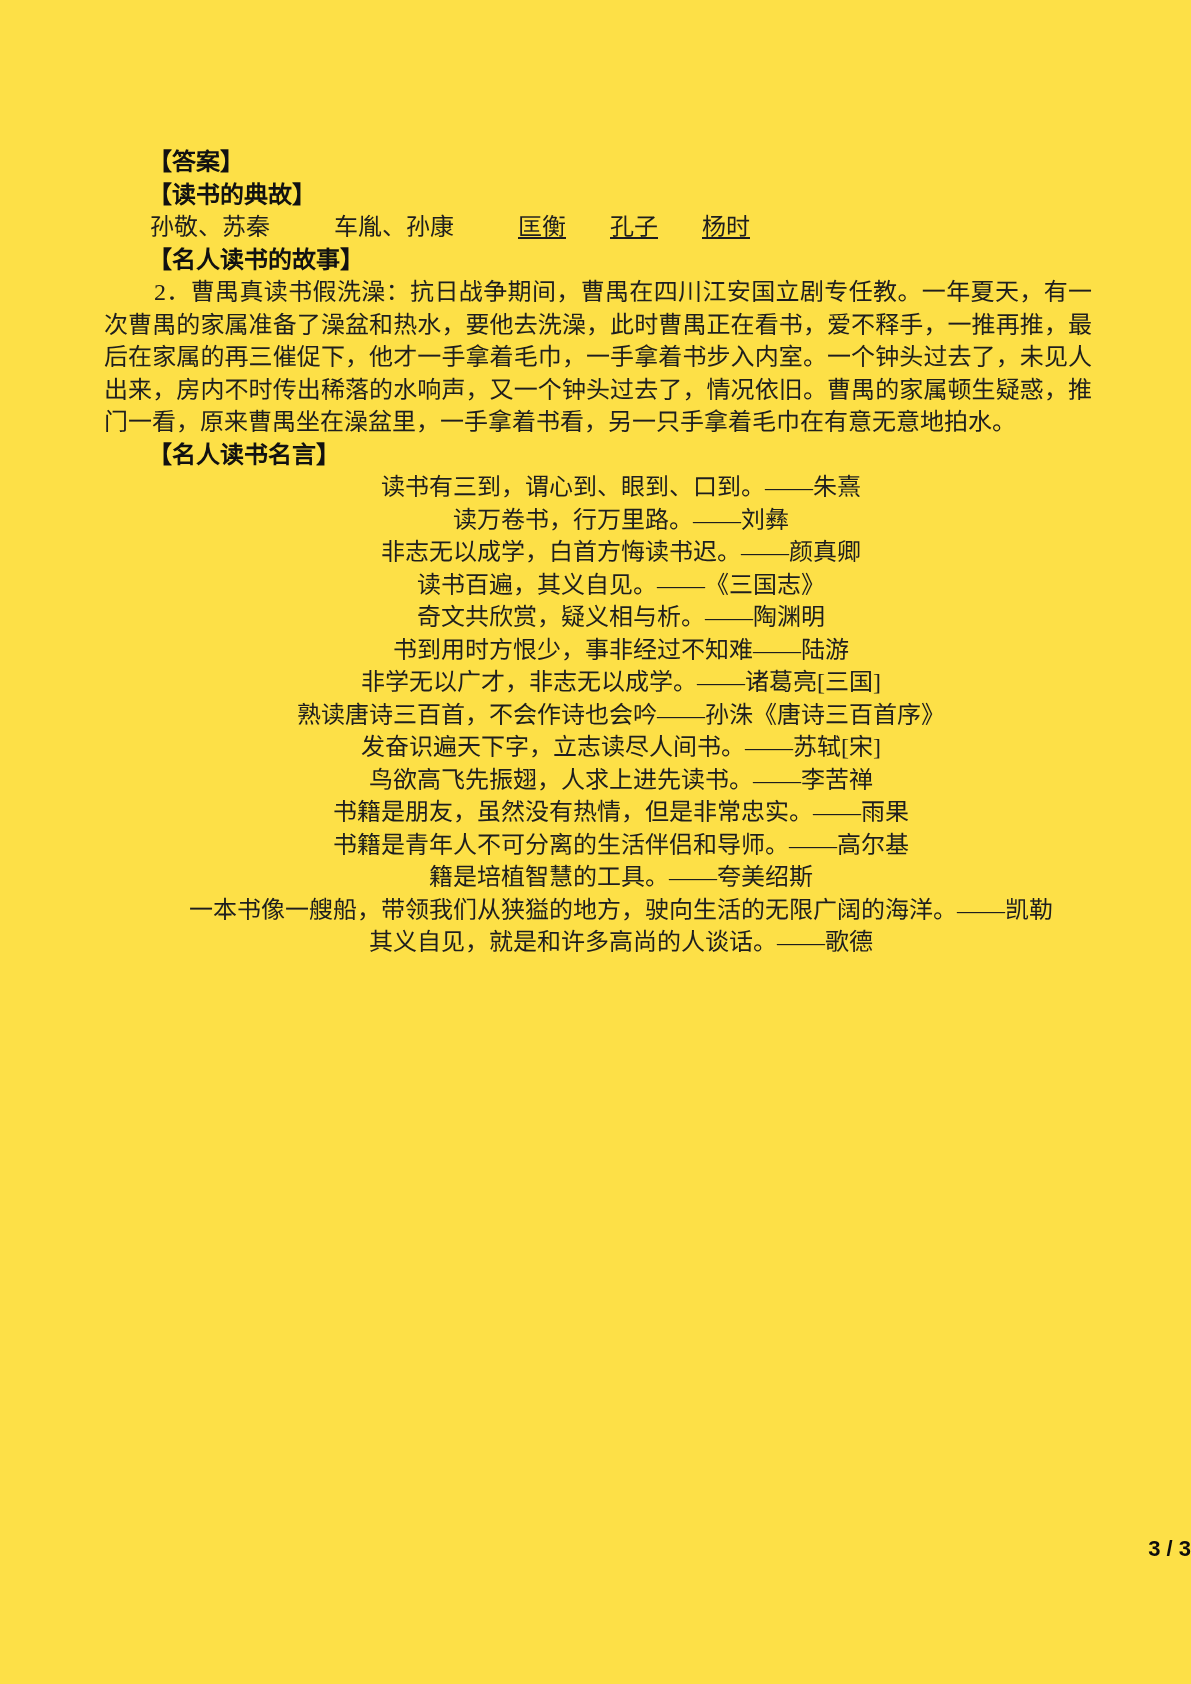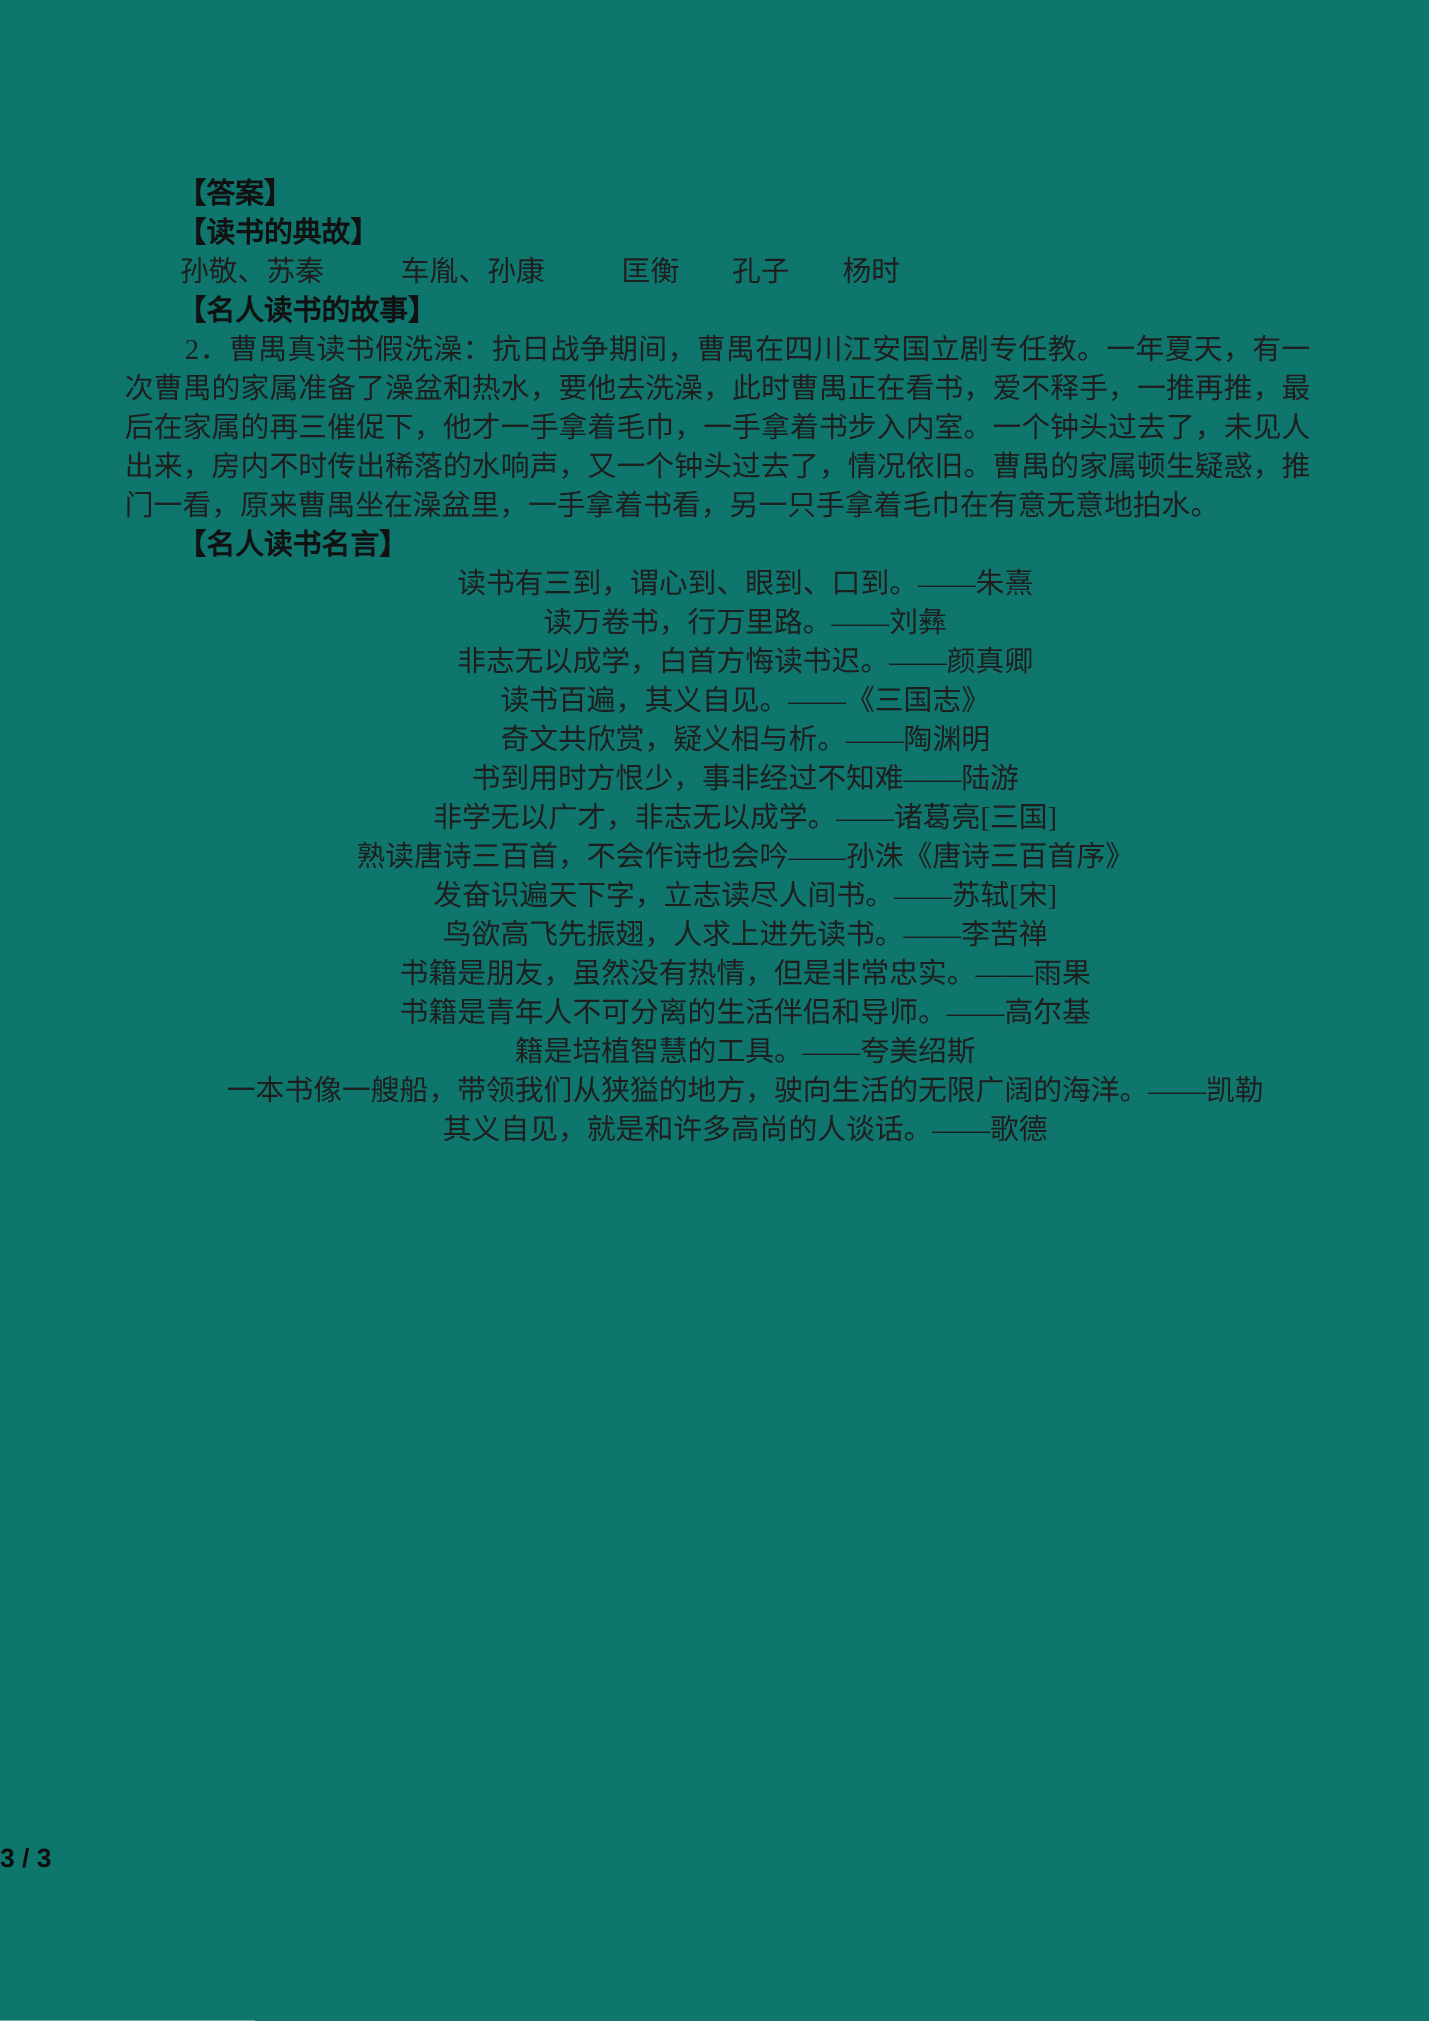--- a/index.html
+++ b/index.html
@@ -5,21 +5,21 @@
 <style>
   html, body {
     margin: 0;
     padding: 0;
     background: #ffffff;
   }
   .page {
     position: relative;
     width: 1191px;
     height: 1684px;
-    background: #0f766e;
+    background: #fde047;
     overflow: hidden;
     font-family: "Liberation Serif", "DejaVu Serif", serif;
     color: #1e1e1e;
   }
   .content {
     position: absolute;
     left: 104px;
     top: 146px;
     width: 988px;
     font-size: 24px;
@@ -32,38 +32,38 @@
     margin: 0 0 0 44px;
     text-align: left;
     color: #111111;
   }
   .names {
     margin-left: 46px;
     text-align: left;
     white-space: nowrap;
   }
   .names .name-group { margin-right: 64px; }
-  .names .name-group:nth-child(n+3) { margin-right: 44px; }
+  .names .name-group:nth-child(n+3) { margin-right: 44px; text-decoration: underline; }
   .names .name-group:last-child { margin-right: 0; }
   .para {
     margin: 0;
     text-indent: 50px;
   }
   .quotes { text-align: left; }
   .quote {
     margin-left: 46px;
     white-space: nowrap;
     text-align: center;
   }
   .footer {
     position: absolute;
     left: 0;
     top: 1536px;
     width: 100%;
-    text-align: left;
+    text-align: right;
     font-family: "Liberation Sans", "DejaVu Sans", sans-serif;
     font-weight: 700;
     font-size: 22px;
     color: #0d0d0d;
   }
 </style>
 </head>
 <body>
 
 <div class="page">

